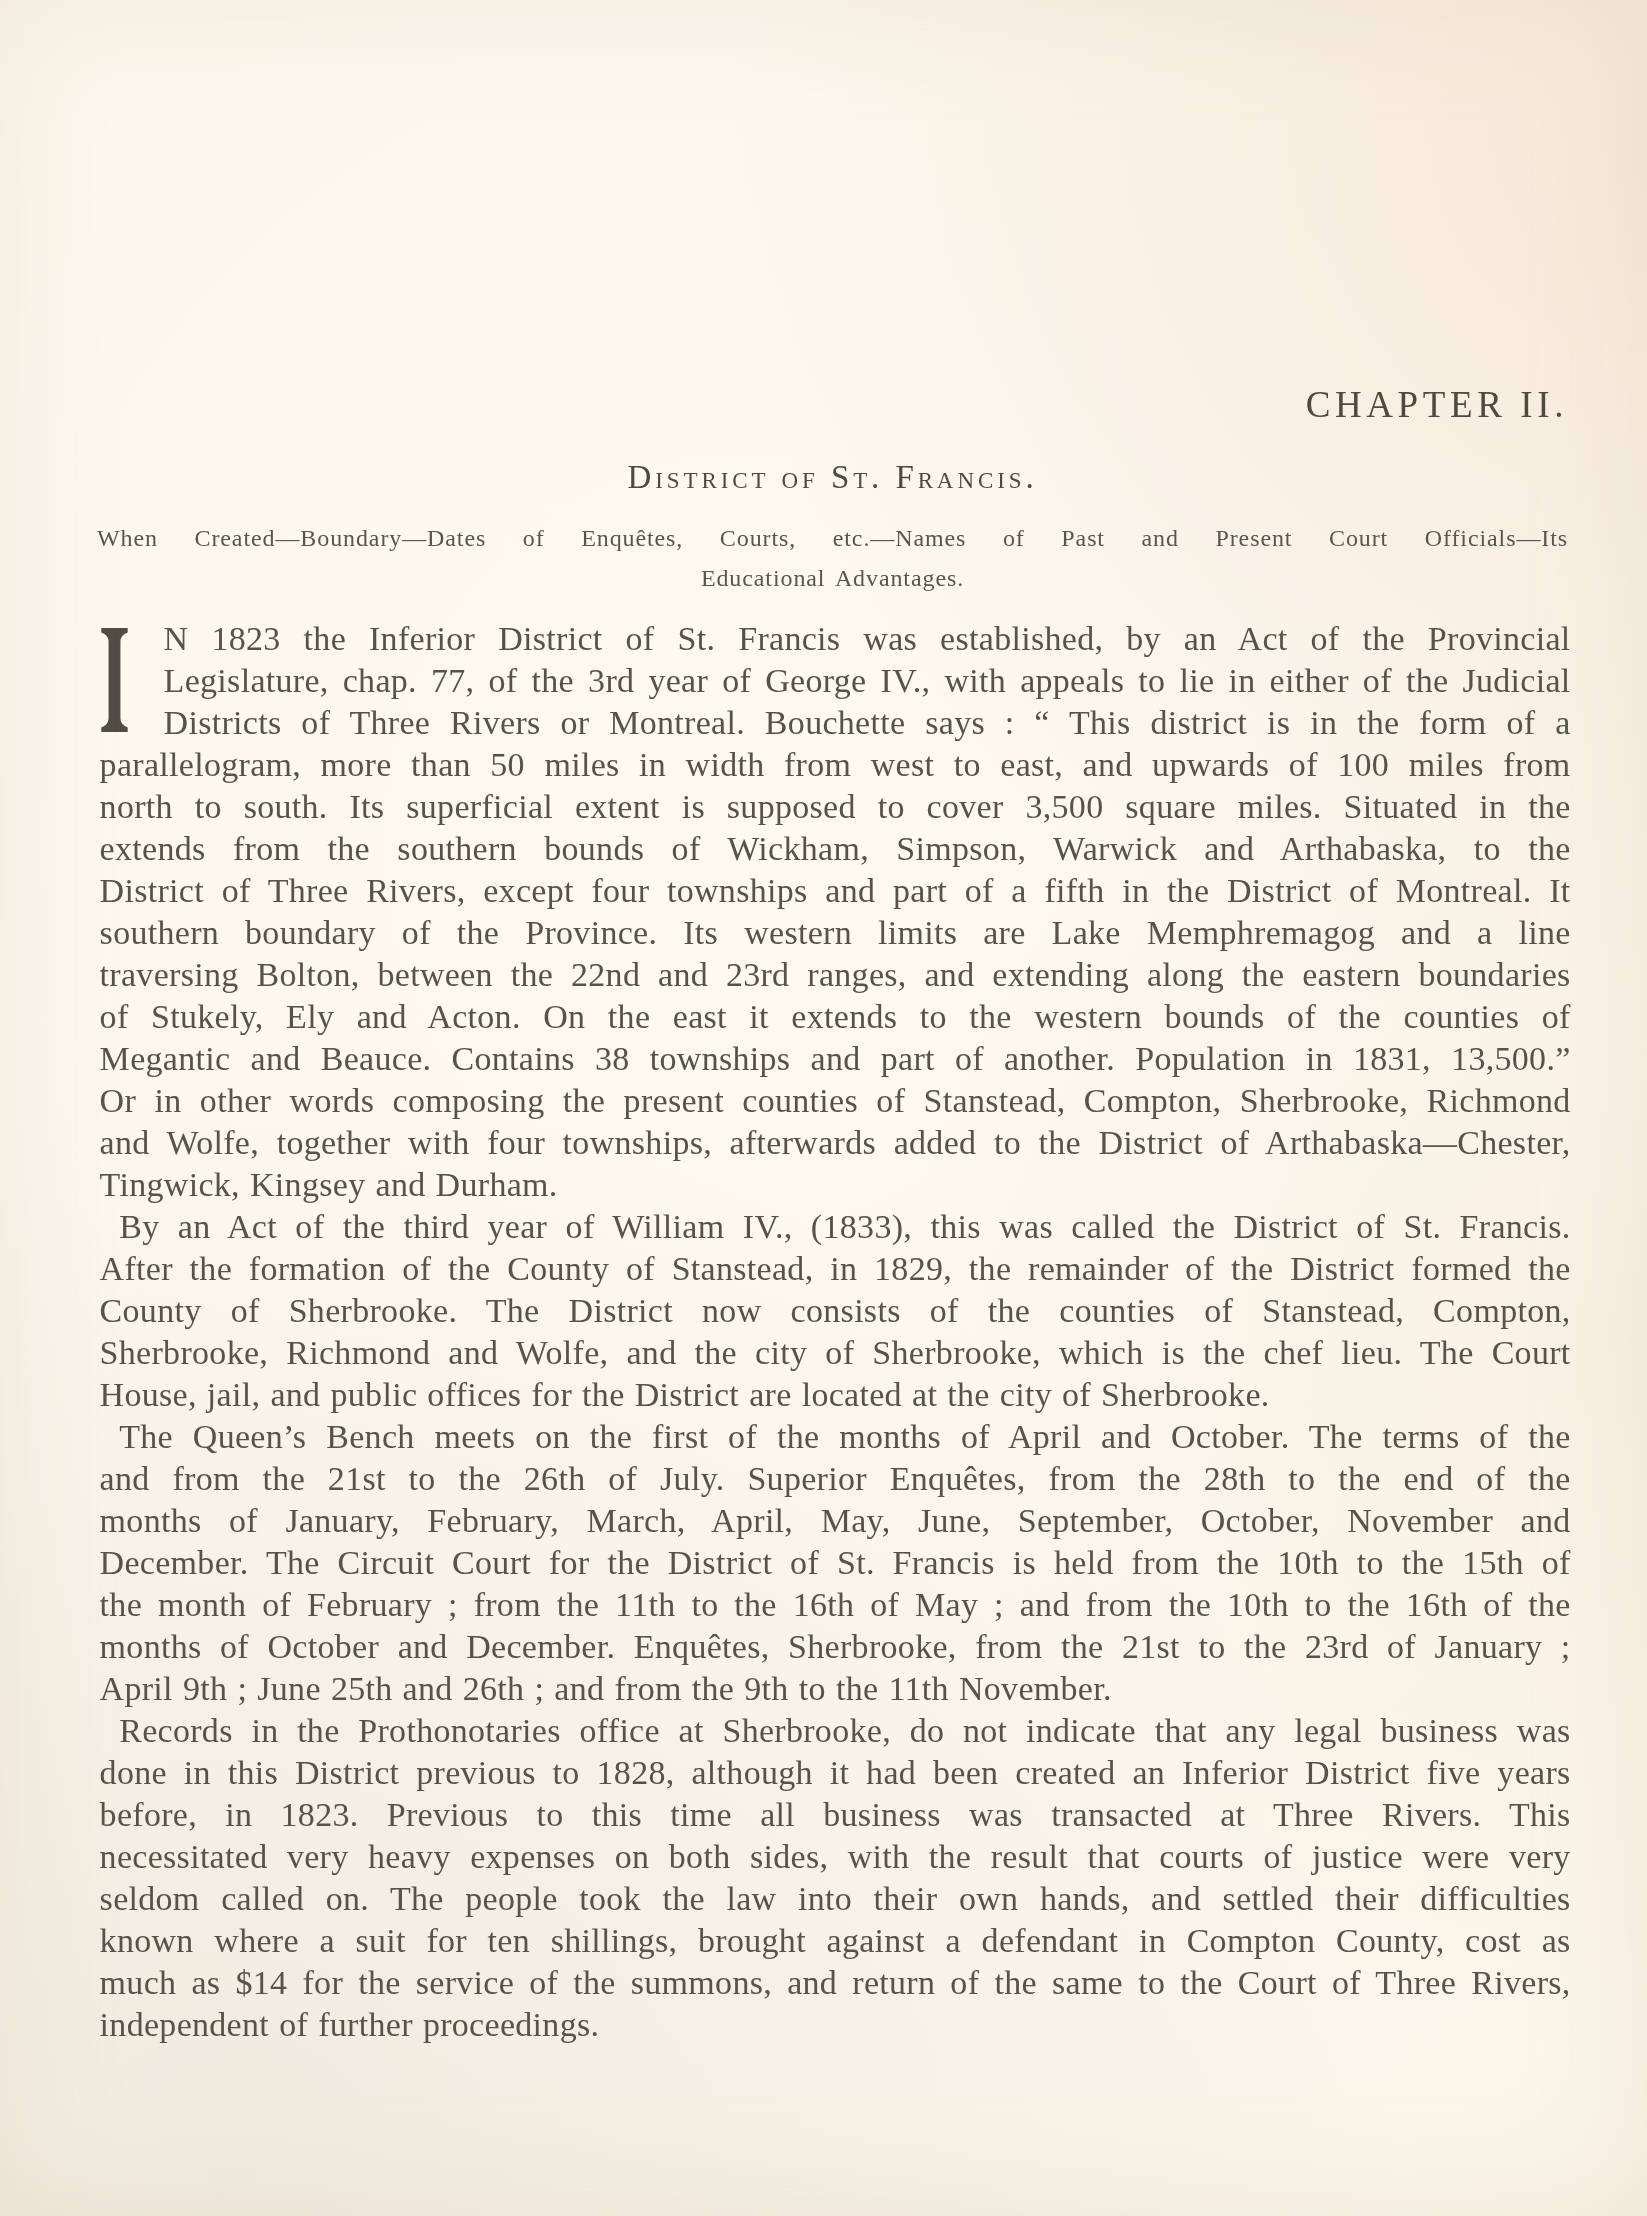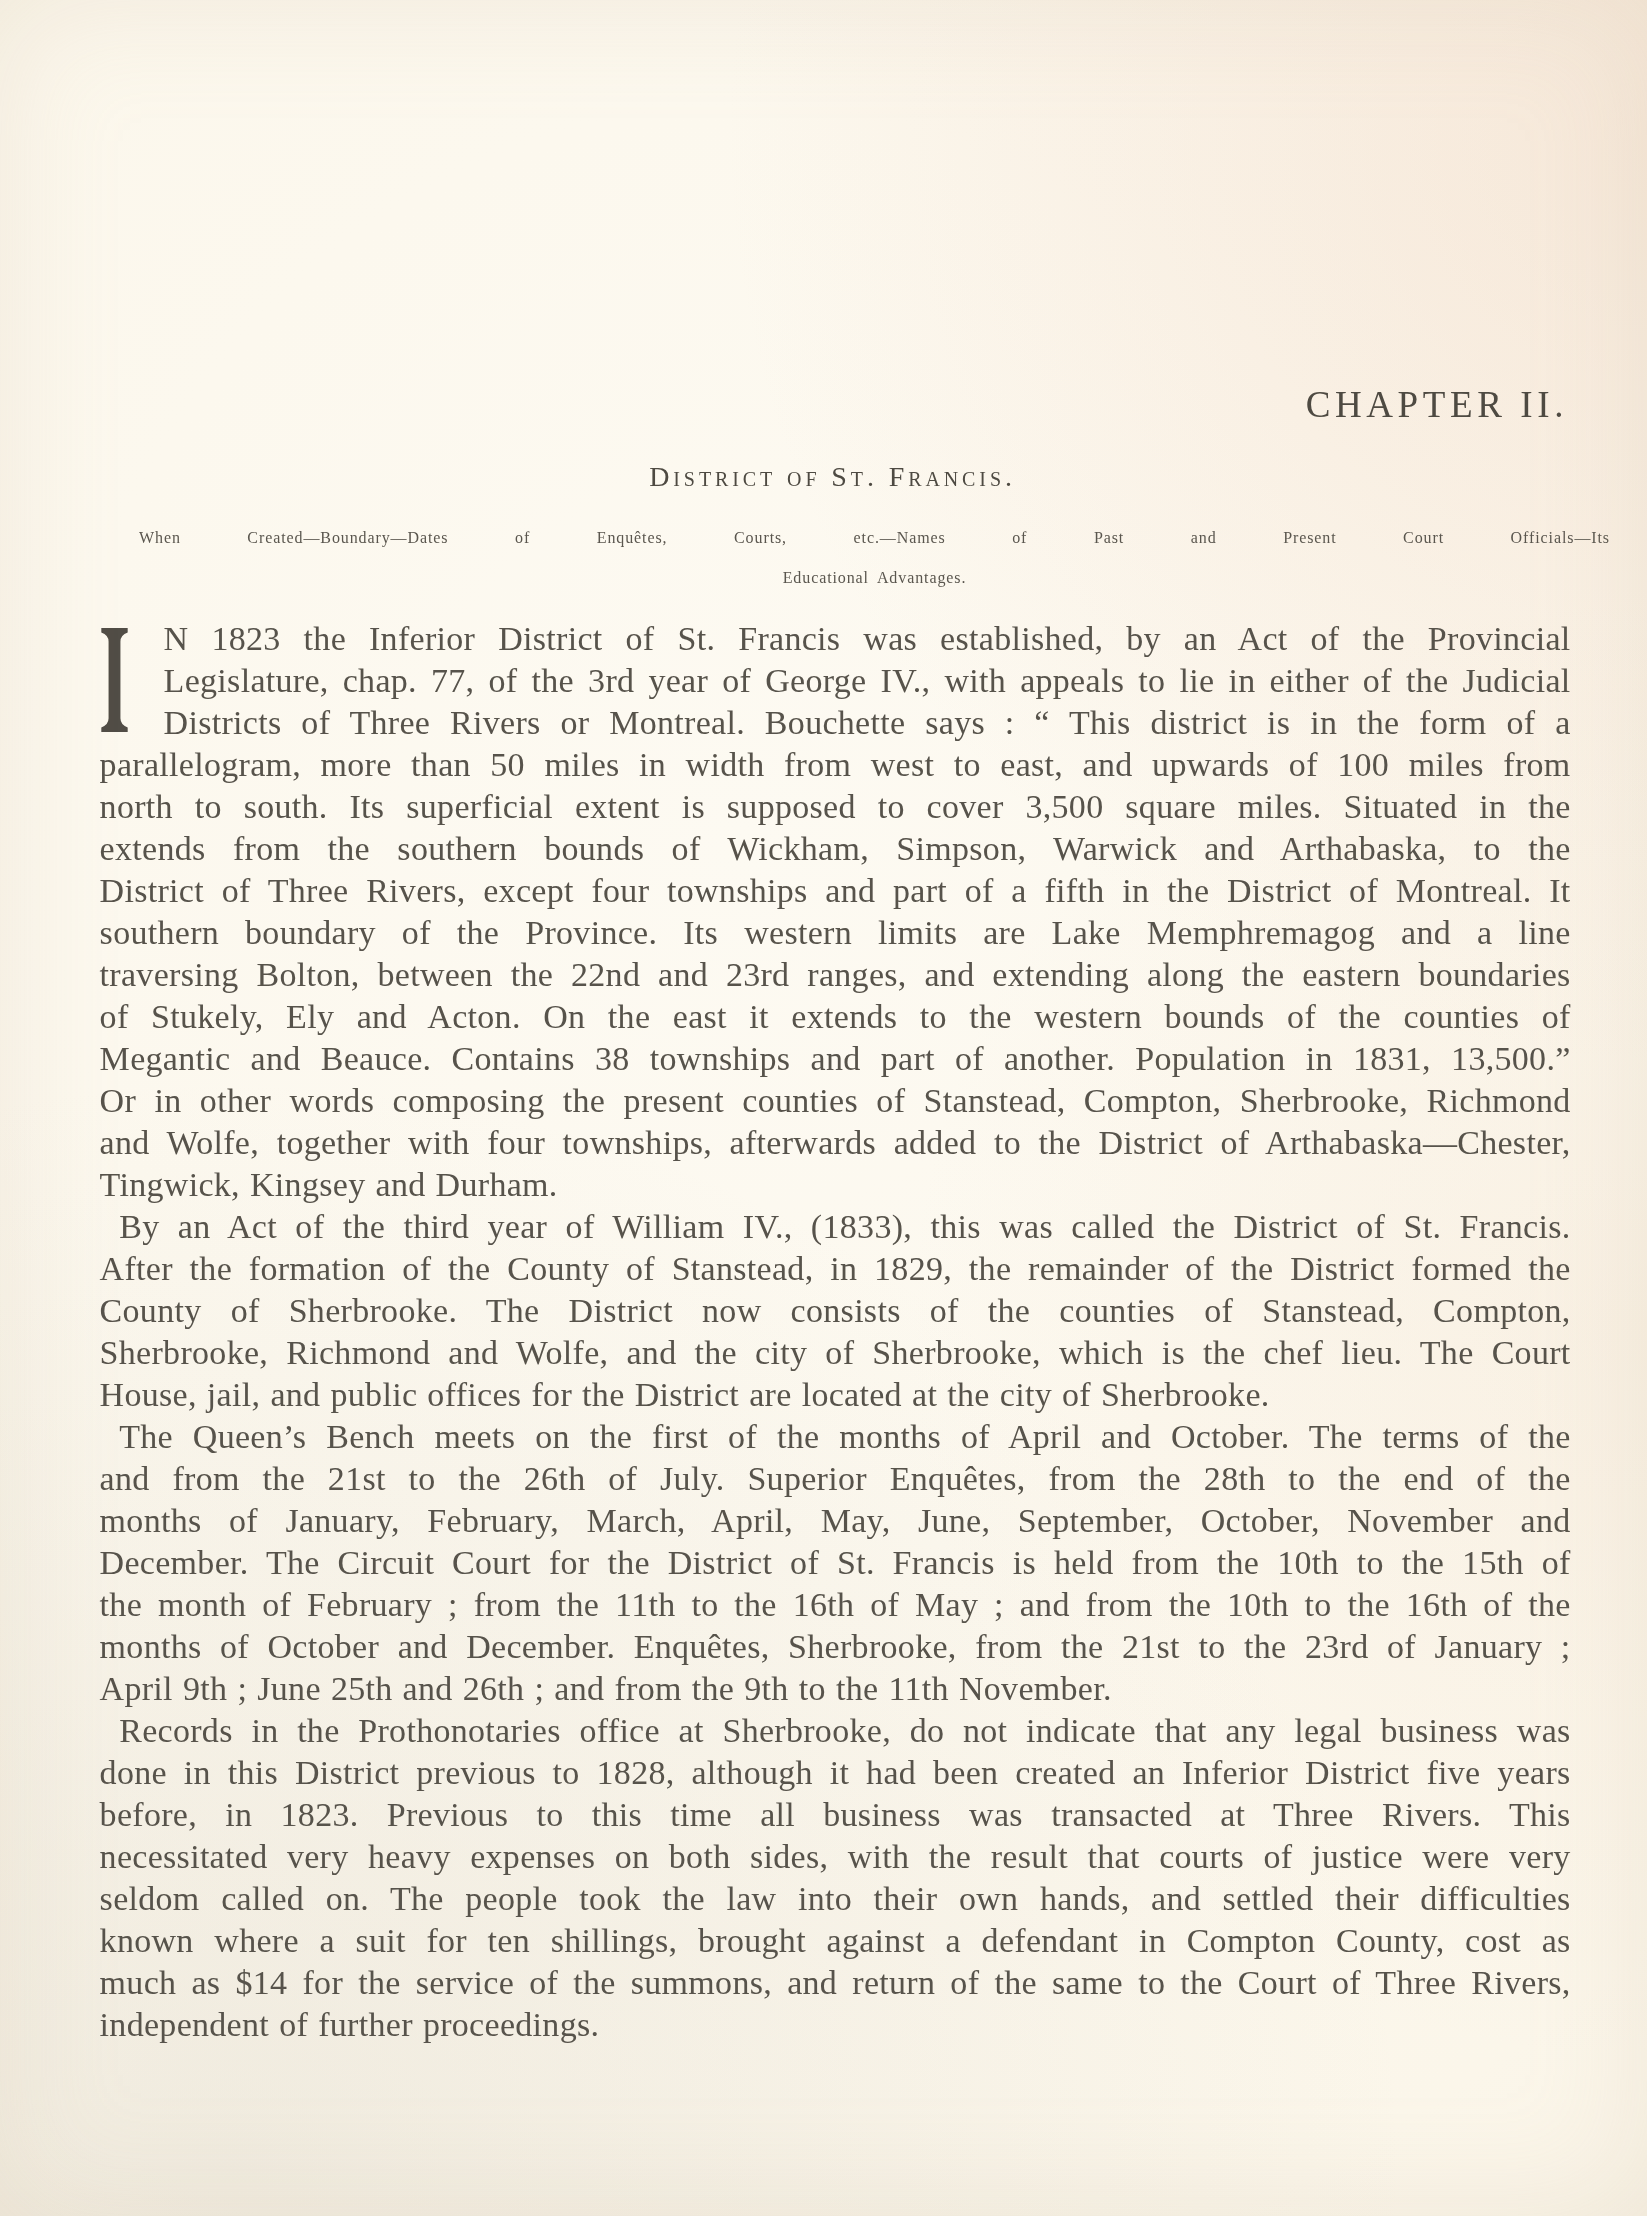--- a/index.html
+++ b/index.html
@@ -49,38 +49,37 @@
     font-weight: normal;
   }
 
   .section-heading {
     position: absolute;
     left: 0;
     top: 458px;
     width: 100%;
     text-align: center;
     font-variant-caps: small-caps;
-    font-size: 28px;
+    font-size: 33px;
     line-height: 38px;
     letter-spacing: 3.9px;
     color: #4e4a42;
     font-weight: normal;
   }
 
   .subtitle {
     position: absolute;
     left: 0;
     top: 518px;
     width: 100%;
-    font-size: 16px;
+    font-size: 24px;
     line-height: 40px;
     letter-spacing: 0.9px;
     word-spacing: 3.9px;
     color: #5a564e;
-    margin-left: 42px;
   }
   .subtitle .sub-line-1 {
     text-align: justify;
     text-align-last: justify;
   }
   .subtitle .sub-line-2 {
     text-align: center;
   }
 
   .body-text {

